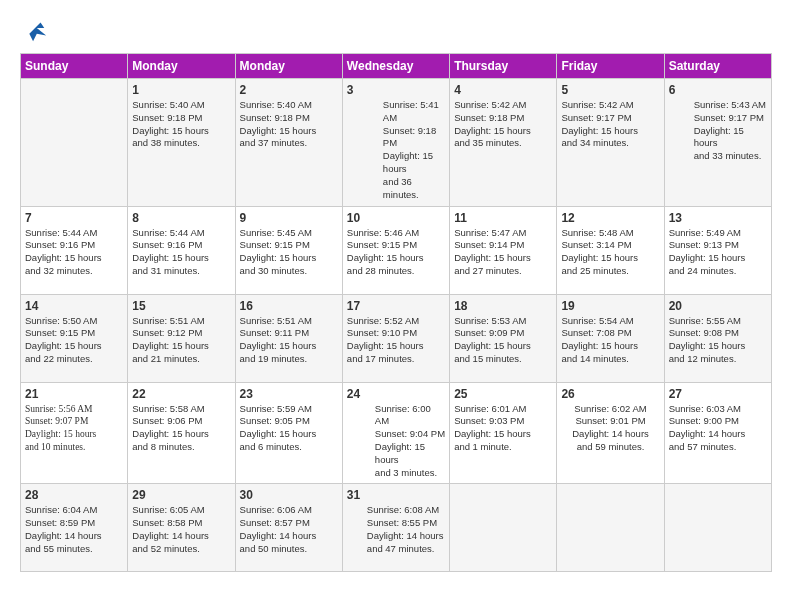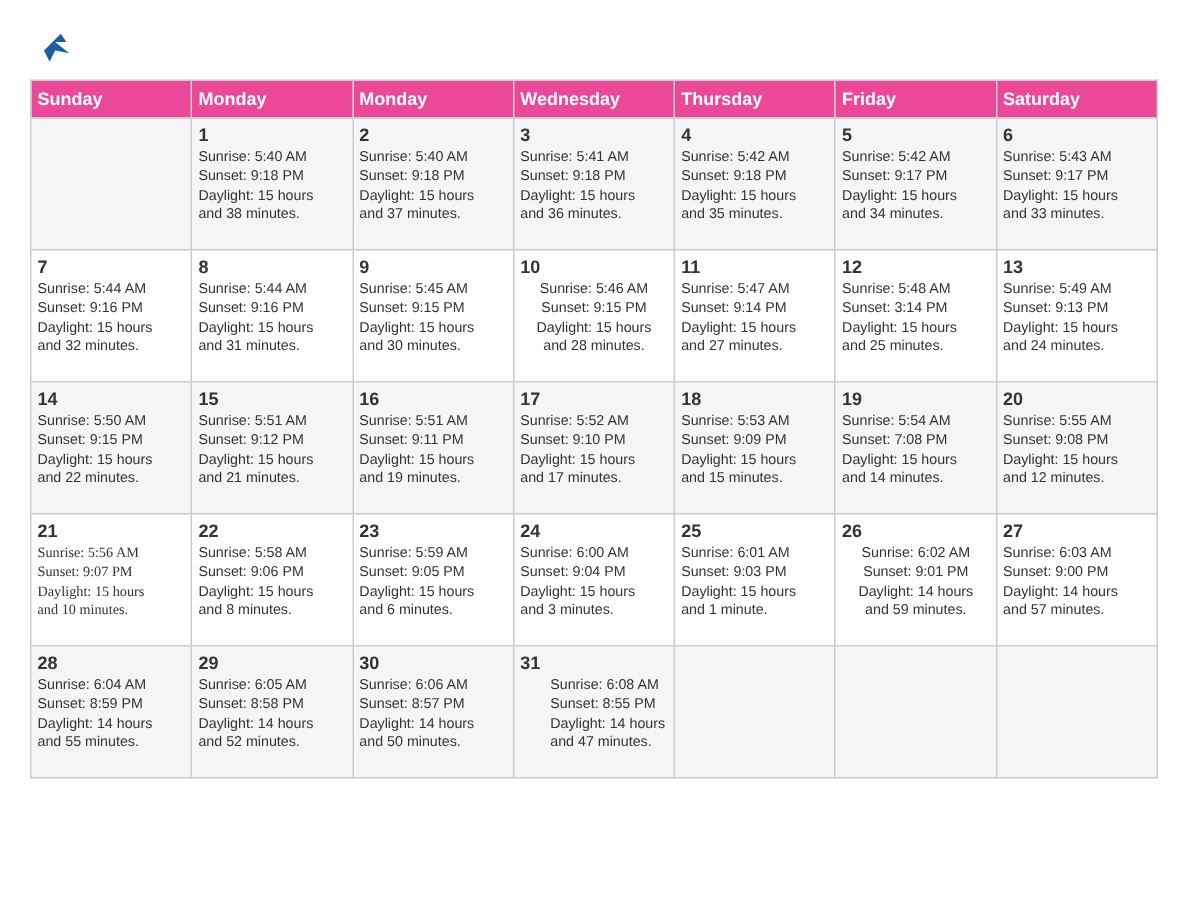--- a/index.html
+++ b/index.html
@@ -42,21 +42,21 @@
       font-size: 15px;
       color: #555;
       margin-top: 2px;
     }
     table {
       width: 100%;
       border-collapse: collapse;
       table-layout: fixed;
     }
     thead tr {
-      background-color: #ec4899;
+      background-color: #a21caf;
     }
     thead th {
       color: #fff;
       font-size: 12px;
       padding: 5px 4px;
       text-align: left;
       border: 1px solid #ccc;
       font-weight: bold;
     }
     tbody td {
@@ -130,42 +130,42 @@
           </td>
           <td>
             <span class="day-num">2</span>
             <div class="cell-content" style="white-space: pre-line;">Sunrise: 5:40 AM
 Sunset: 9:18 PM
 Daylight: 15 hours
 and 37 minutes.</div>
           </td>
           <td>
             <span class="day-num">3</span>
-            <div class="cell-content" style="white-space: pre-line;">Sunrise: 5:41 AM
+            <div class="cell-content" style="white-space: pre-line; margin-left: 36px;">Sunrise: 5:41 AM
 Sunset: 9:18 PM
 Daylight: 15 hours
 and 36 minutes.</div>
           </td>
           <td>
             <span class="day-num">4</span>
             <div class="cell-content" style="white-space: pre-line;">Sunrise: 5:42 AM
 Sunset: 9:18 PM
 Daylight: 15 hours
 and 35 minutes.</div>
           </td>
           <td>
             <span class="day-num">5</span>
             <div class="cell-content" style="white-space: pre-line;">Sunrise: 5:42 AM
 Sunset: 9:17 PM
 Daylight: 15 hours
 and 34 minutes.</div>
           </td>
           <td>
             <span class="day-num">6</span>
-            <div class="cell-content" style="white-space: pre-line;">Sunrise: 5:43 AM
+            <div class="cell-content" style="white-space: pre-line; margin-left: 25px;">Sunrise: 5:43 AM
 Sunset: 9:17 PM
 Daylight: 15 hours
 and 33 minutes.</div>
           </td>
         </tr>
         <tr>
           <td>
             <span class="day-num">7</span>
             <div class="cell-content" style="white-space: pre-line;">Sunrise: 5:44 AM
 Sunset: 9:16 PM
@@ -181,21 +181,21 @@
           </td>
           <td>
             <span class="day-num">9</span>
             <div class="cell-content" style="white-space: pre-line;">Sunrise: 5:45 AM
 Sunset: 9:15 PM
 Daylight: 15 hours
 and 30 minutes.</div>
           </td>
           <td>
             <span class="day-num">10</span>
-            <div class="cell-content" style="white-space: pre-line; text-align: center;">Sunrise: 5:46 AM
+            <div class="cell-content" style="white-space: pre-line;">Sunrise: 5:46 AM
 Sunset: 9:15 PM
 Daylight: 15 hours
 and 28 minutes.</div>
           </td>
           <td>
             <span class="day-num">11</span>
             <div class="cell-content" style="white-space: pre-line;">Sunrise: 5:47 AM
 Sunset: 9:14 PM
 Daylight: 15 hours
 and 27 minutes.</div>
@@ -283,21 +283,21 @@
           </td>
           <td>
             <span class="day-num">23</span>
             <div class="cell-content" style="white-space: pre-line;">Sunrise: 5:59 AM
 Sunset: 9:05 PM
 Daylight: 15 hours
 and 6 minutes.</div>
           </td>
           <td>
             <span class="day-num">24</span>
-            <div class="cell-content" style="white-space: pre-line;">Sunrise: 6:00 AM
+            <div class="cell-content" style="white-space: pre-line; margin-left: 28px;">Sunrise: 6:00 AM
 Sunset: 9:04 PM
 Daylight: 15 hours
 and 3 minutes.</div>
           </td>
           <td>
             <span class="day-num">25</span>
             <div class="cell-content" style="white-space: pre-line;">Sunrise: 6:01 AM
 Sunset: 9:03 PM
 Daylight: 15 hours
 and 1 minute.</div>

